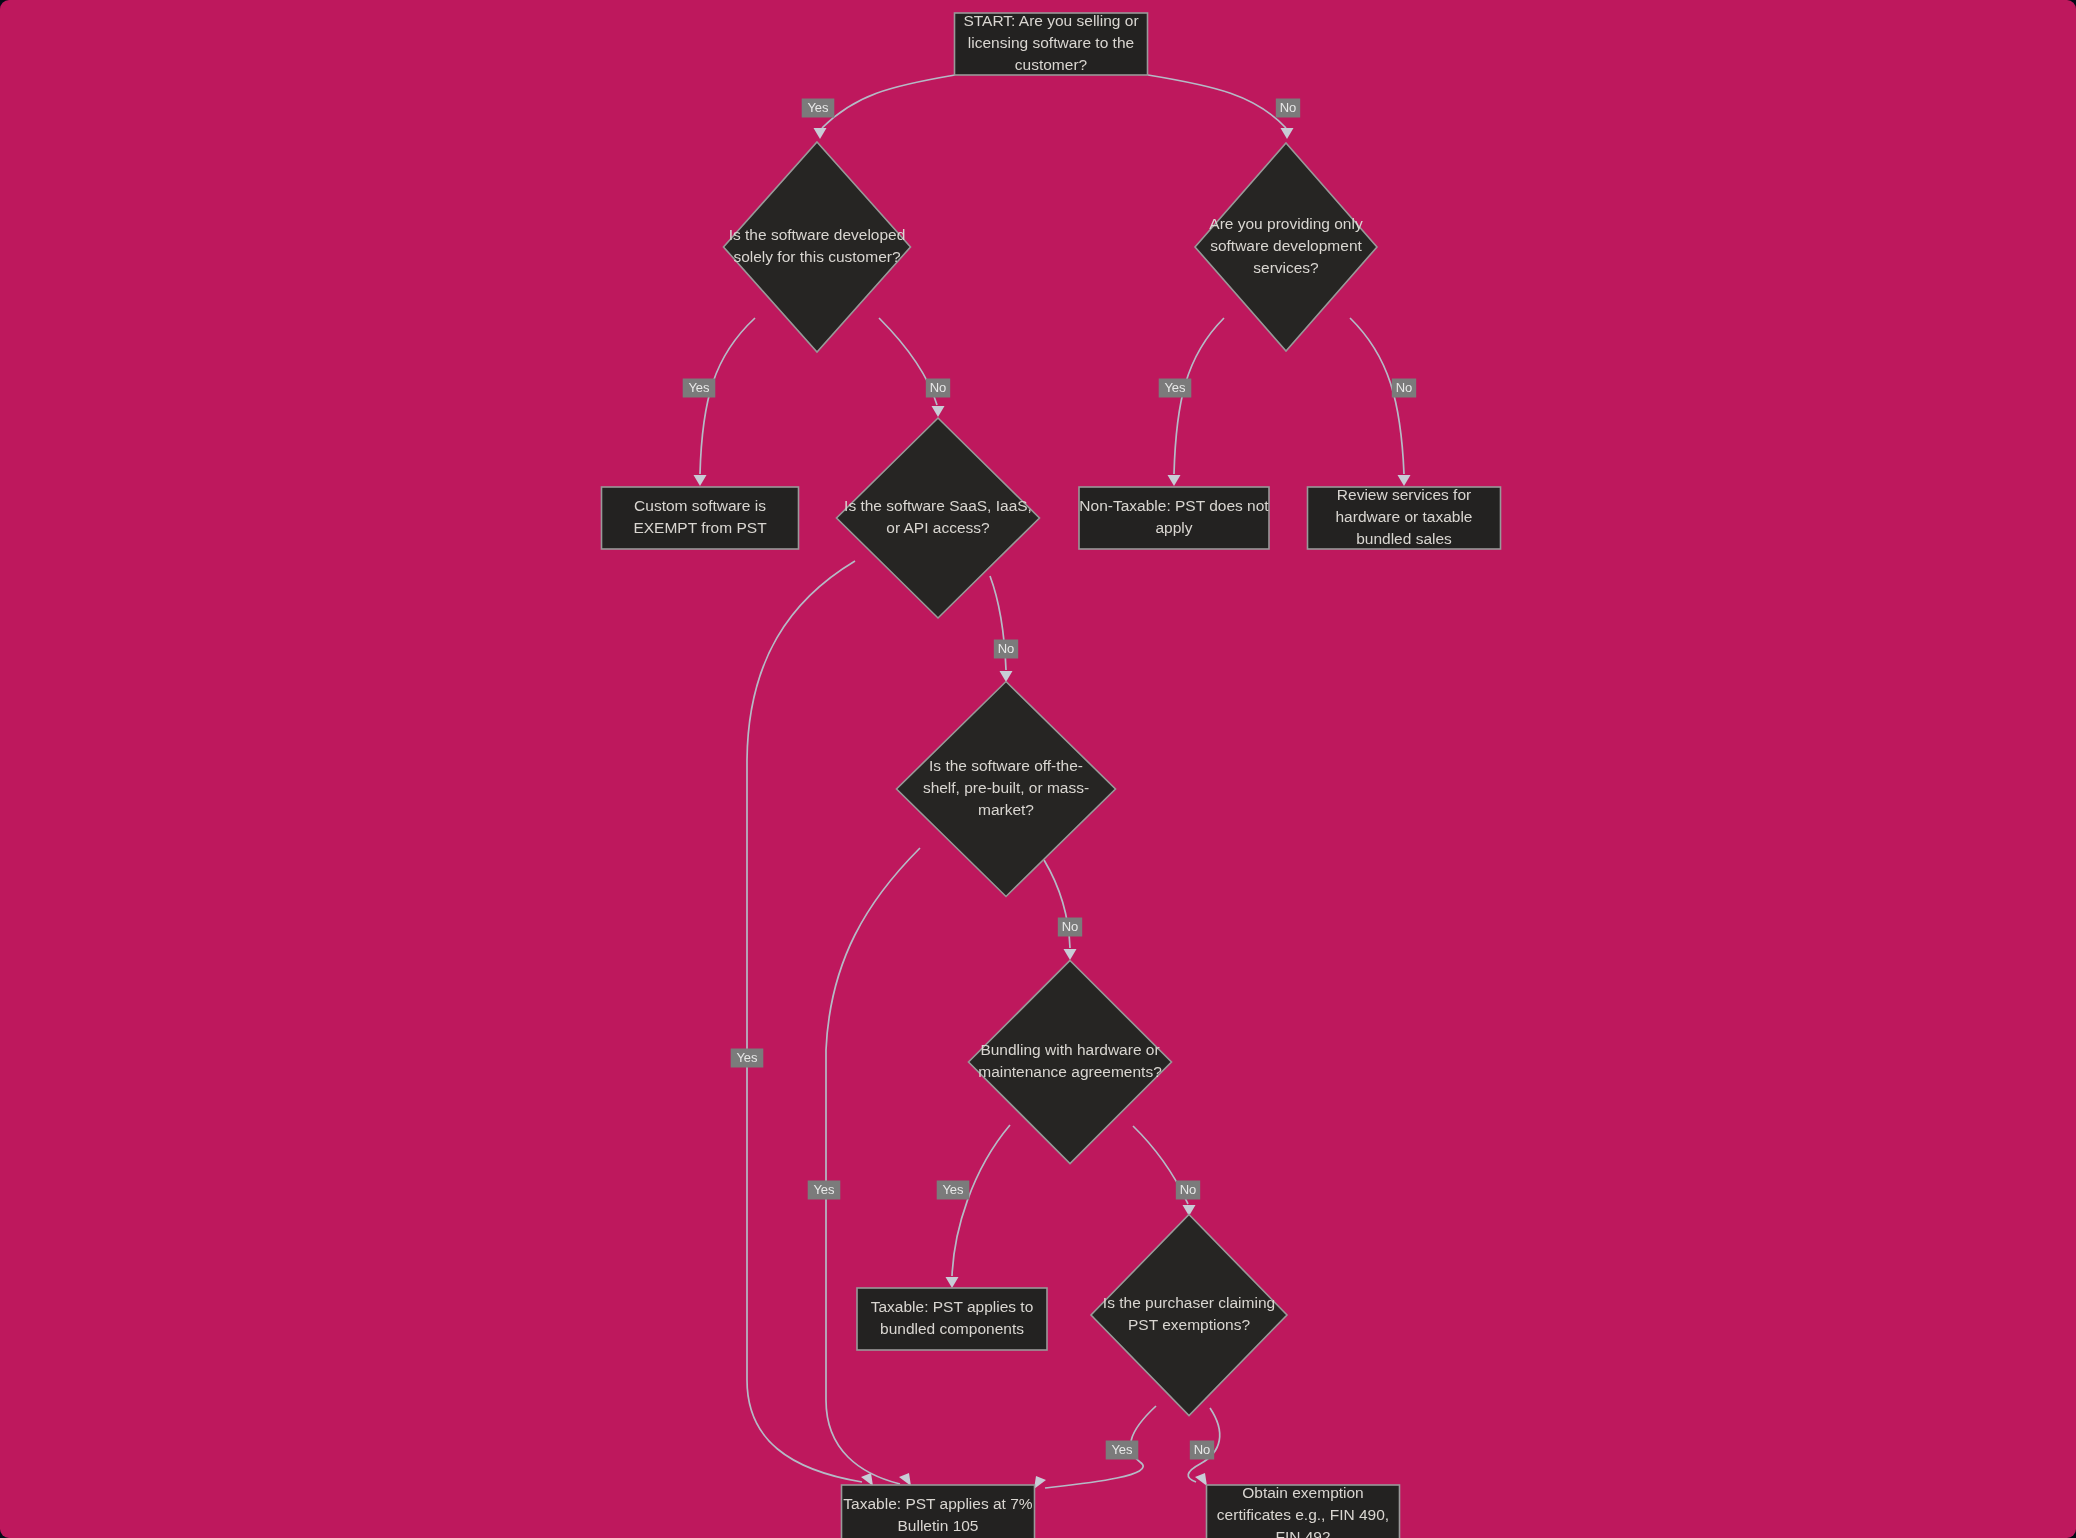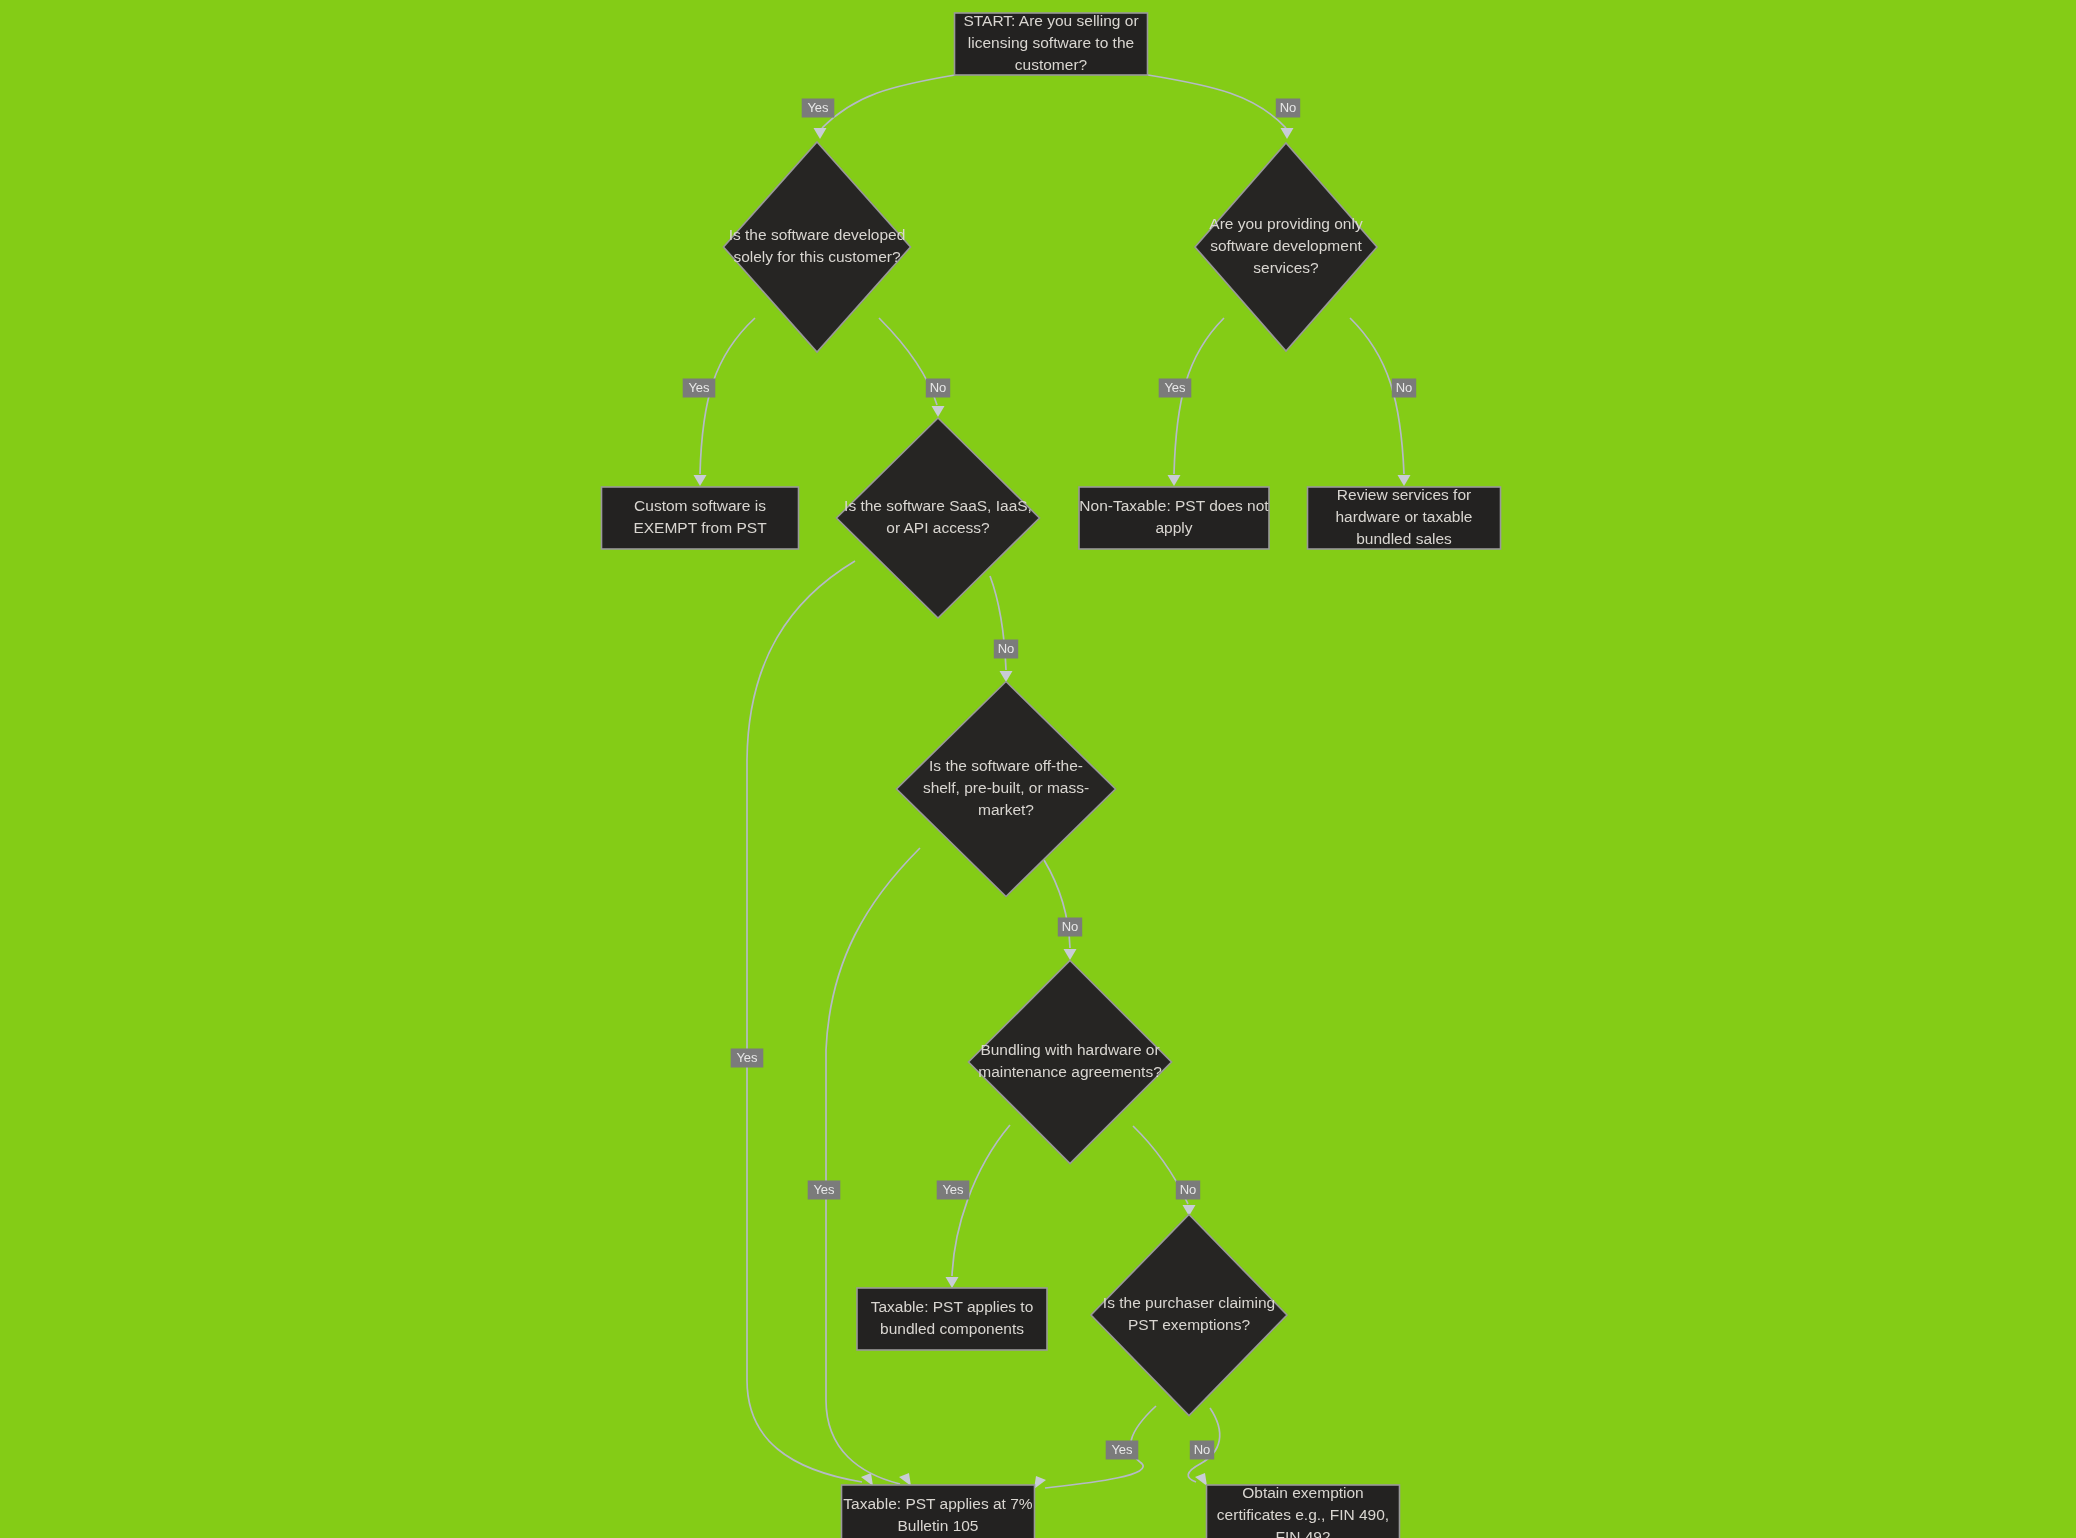--- a/index.html
+++ b/index.html
@@ -9,21 +9,22 @@
     background: #050a16;
     width: 2076px;
     height: 1538px;
     overflow: hidden;
     font-family: "Liberation Sans", sans-serif;
   }
   #flow-root {
     position: relative;
     width: 2076px;
     height: 1538px;
-    background: #84cc16;
+    background: #be185d;
+    border-radius: 9px;
   }
   svg#flow-svg {
     position: absolute;
     top: 0; left: 0;
     width: 2076px;
     height: 1538px;
     display: block;
   }
   .node-shape {
     fill: #262523;

